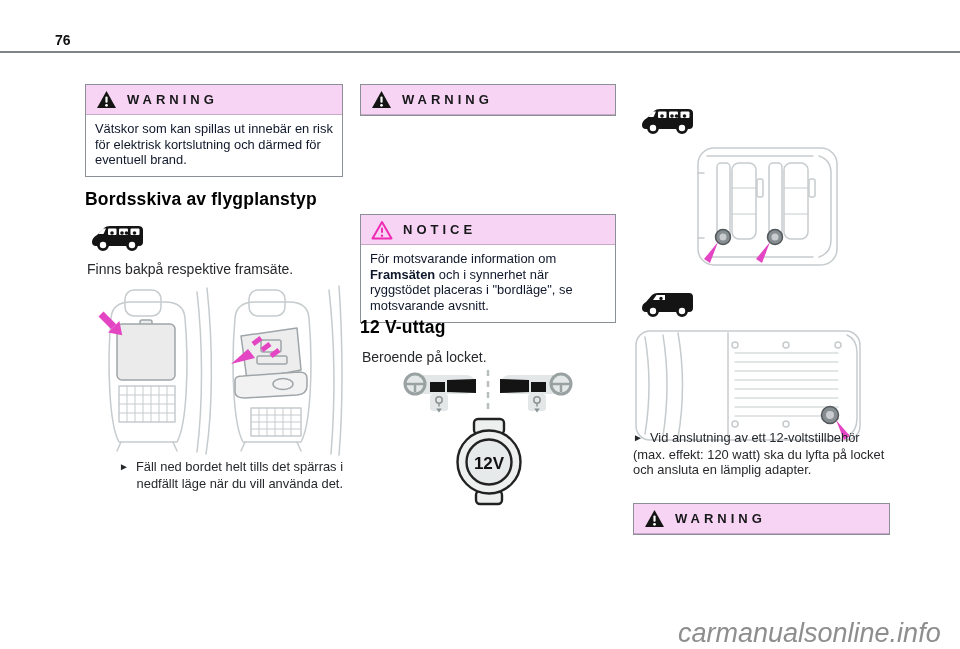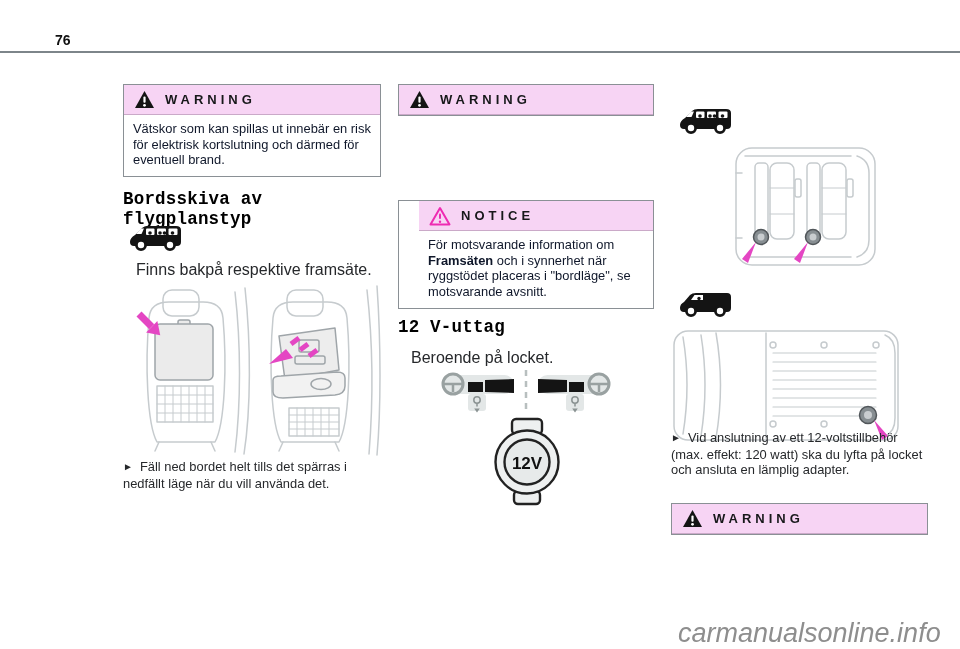--- a/index.html
+++ b/index.html
@@ -1,32 +1,32 @@
 <!DOCTYPE html>
 <html><head>
 <meta charset="utf-8">
 <style>
   html,body{margin:0;padding:0;background:#ffffff;}
   #page{position:relative;width:960px;height:649px;background:#ffffff;overflow:hidden;
         font-family:"Liberation Sans",sans-serif;color:#1d1f22;}
   .pagenum{position:absolute;left:55px;top:32px;font-size:14px;font-weight:bold;color:#111;}
   .toprule{position:absolute;left:0;top:51px;width:960px;height:2px;background:#7d858a;}
 
-  .col{position:absolute;top:0;height:649px;margin-left:38px;}
+  .col{position:absolute;top:0;height:649px;}
   #col1{left:85px;width:258px;}
   #col2{left:360px;width:256px;}
   #col3{left:633px;width:257px;}
 
   .alertbox{position:absolute;left:0;width:100%;border:1px solid #8a9095;background:#fff;box-sizing:border-box;}
   .alerthead{display:flex;align-items:center;gap:10px;background:#f7d4f4;padding:5px 10px;height:30px;box-sizing:border-box;border-bottom:1px solid #caa9c8;}
   .alerthead .ttl{font-size:13px;font-weight:bold;letter-spacing:4px;color:#17181a;}
   .alertbody{padding:6px 9px 8px 9px;font-size:12.9px;line-height:15.7px;color:#0f172a;}
 
-  .h1{position:absolute;left:0;font-size:17.5px;font-weight:bold;color:#000;letter-spacing:0.2px;font-family:Liberation Mono, monospace;}
-  .body-text{position:absolute;left:13px;font-size:16px;line-height:15.7px;color:#26282b;}
+  .h1{position:absolute;left:0;font-size:17.5px;font-weight:bold;color:#000;letter-spacing:0.2px;}
+  .body-text{position:absolute;left:2px;font-size:14px;line-height:15.7px;color:#26282b;}
   .bullets{position:absolute;left:0;font-size:12.9px;line-height:15.7px;color:#26282b;}
   .bullet-item .marker{font-size:10px;margin-right:7px;position:relative;top:-1px;}
   .diagram{position:absolute;}
   .watermark{position:absolute;left:678px;top:618px;font-size:27px;color:#8e8e8e;font-style:italic;}
   svg{display:block;}
   .lineart{stroke:#c6cbce;fill:none;stroke-width:1.5;stroke-linecap:round;stroke-linejoin:round;}
 </style>
 </head>
 <body>
 
@@ -100,39 +100,39 @@
       <g transform="translate(16,30) rotate(45)">
         <rect x="0" y="-3.5" width="18" height="7" fill="#e446c3"></rect>
         <polygon points="18,-8 30,0 18,8" fill="#e446c3"></polygon>
       </g>
       <g>
         <path d="M176,54 L168,60 M185,60 L177,66 M194,66 L186,72" stroke="#e446c3" stroke-width="5" stroke-linecap="butt"></path>
         <polygon points="146,80 163,65 170,74" fill="#e446c3"></polygon>
       </g>
     </svg>
 
-    <div class="bullets" style="top:459px;width:258px;">
+    <div class="bullets" style="top:459px;width:258px;text-align:right;">
       <div class="bullet-item"><span class="marker">►</span><span>Fäll ned bordet helt tills det spärras i nedfällt läge när du vill använda det.</span></div>
     </div>
   </div>
 
   <div class="col" id="col2">
 
     <div class="alertbox" style="top:84px;">
       <div class="alerthead">
         <svg width="21" height="19" viewBox="0 0 21 19">
           <polygon points="10.5,1 20,18 1,18" fill="#141414"></polygon>
           <rect x="9.4" y="6.5" width="2.2" height="6.2" rx="1" fill="#ffffff"></rect>
           <circle cx="10.5" cy="15.3" r="1.4" fill="#ffffff"></circle>
         </svg>
         <span class="ttl">WARNING</span>
       </div>
     </div>
 
-    <div class="alertbox" style="top:200px;padding-left:20px;">
+    <div class="alertbox" style="top:214px;">
       <div class="alerthead">
         <svg width="22" height="20" viewBox="0 0 22 20">
           <polygon points="11,2 20.5,18.5 1.5,18.5" fill="none" stroke="#ee2bb2" stroke-width="2" stroke-linejoin="round"></polygon>
           <rect x="10" y="7.5" width="2" height="5.5" rx="1" fill="#ee2bb2"></rect>
           <circle cx="11" cy="15.8" r="1.2" fill="#ee2bb2"></circle>
         </svg>
         <span class="ttl">NOTICE</span>
       </div>
       <div class="alertbody"><span>För motsvarande information om </span><b>Framsäten</b><span> och i synnerhet när ryggstödet placeras i "bordläge", se motsvarande avsnitt.</span></div>
     </div>

